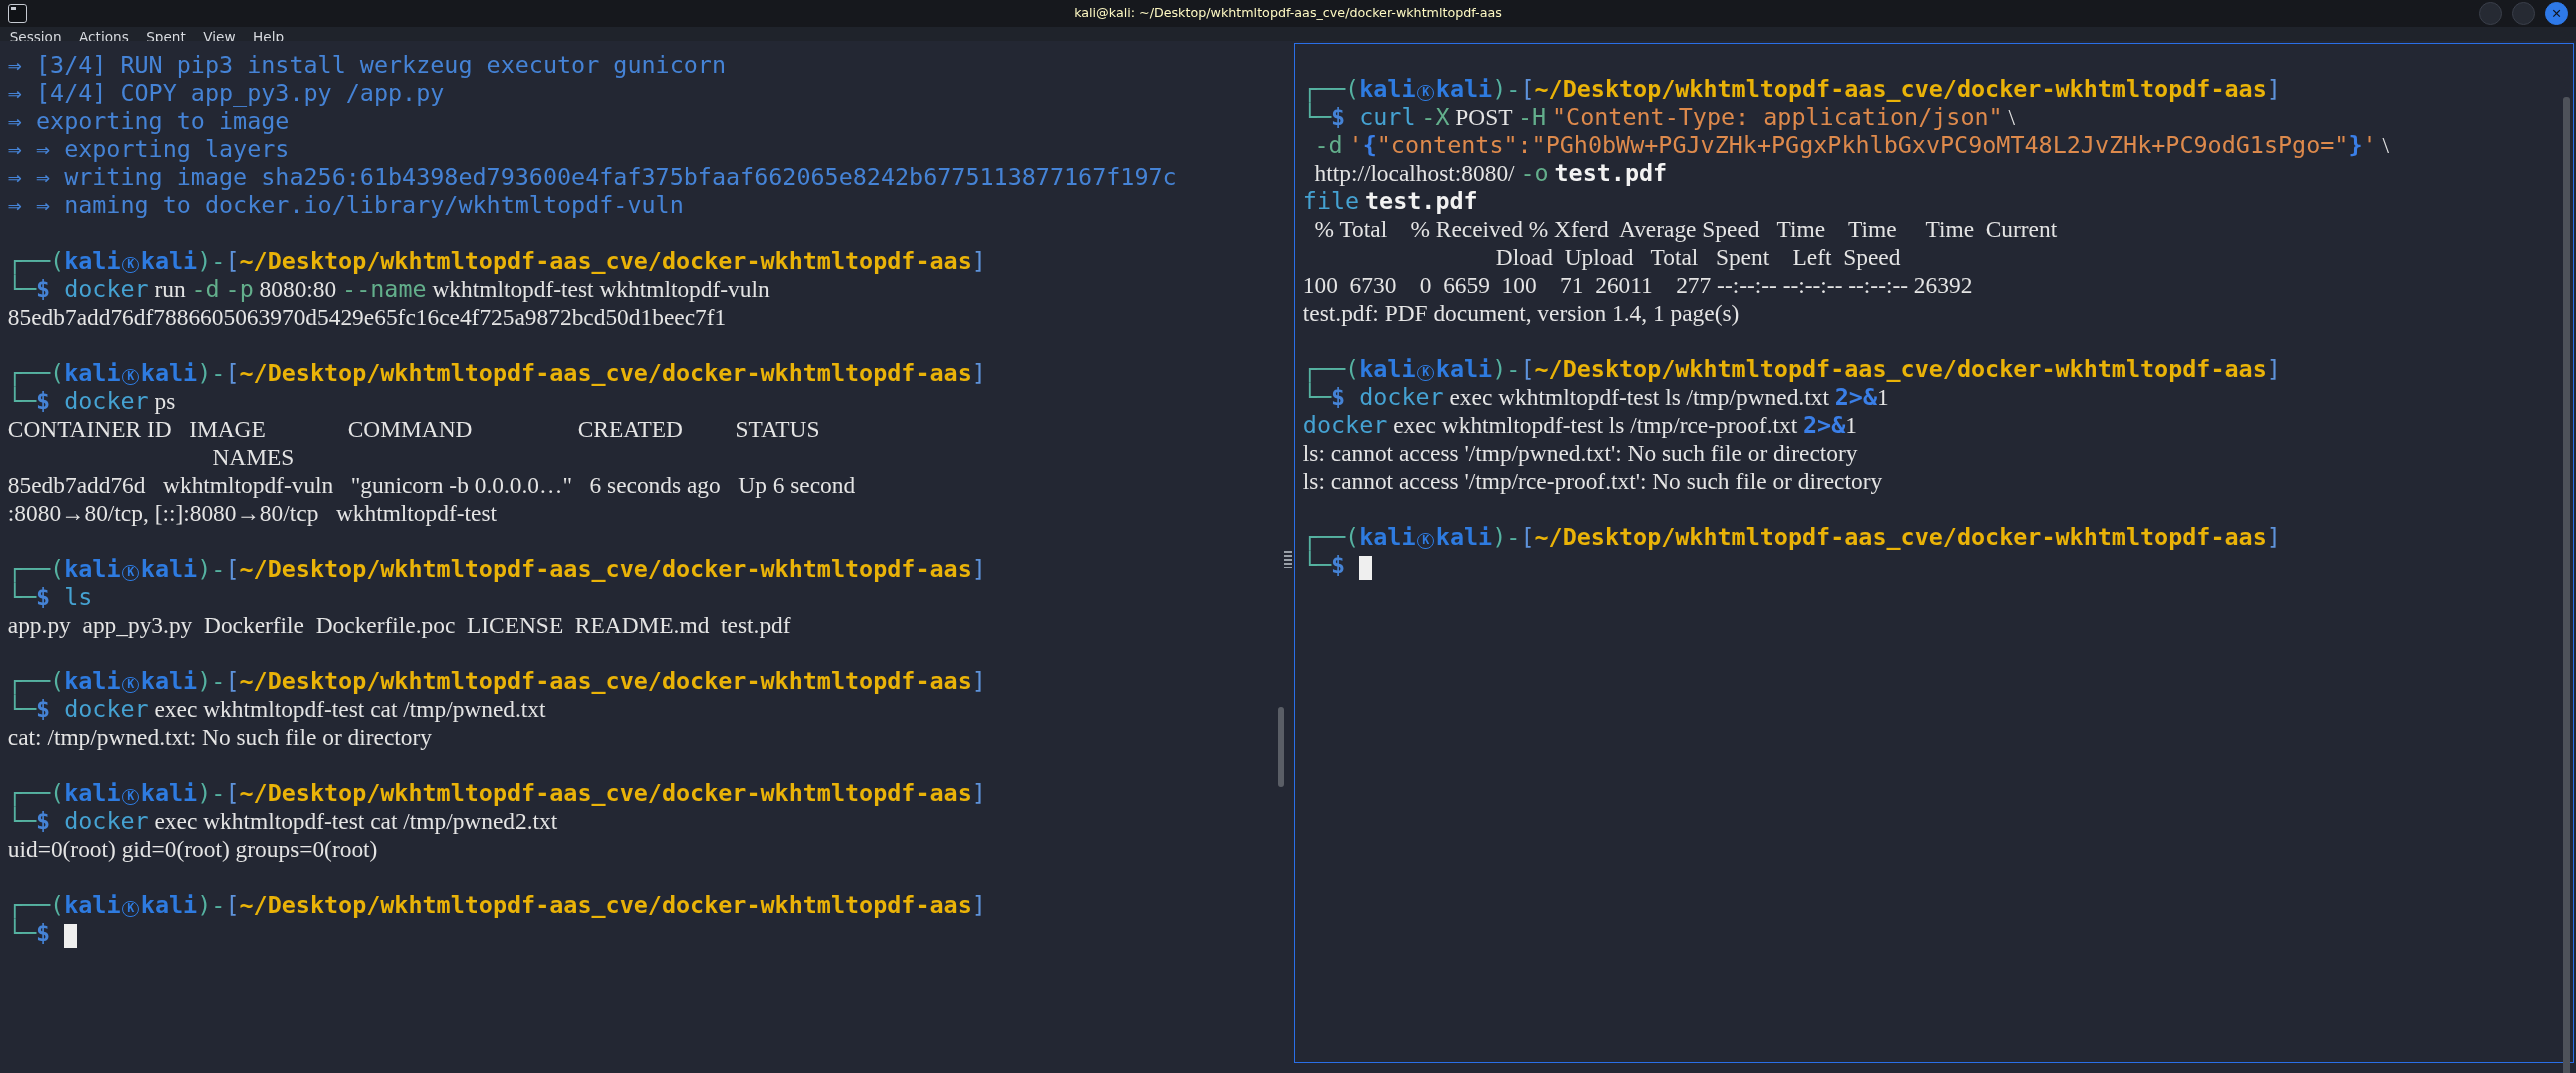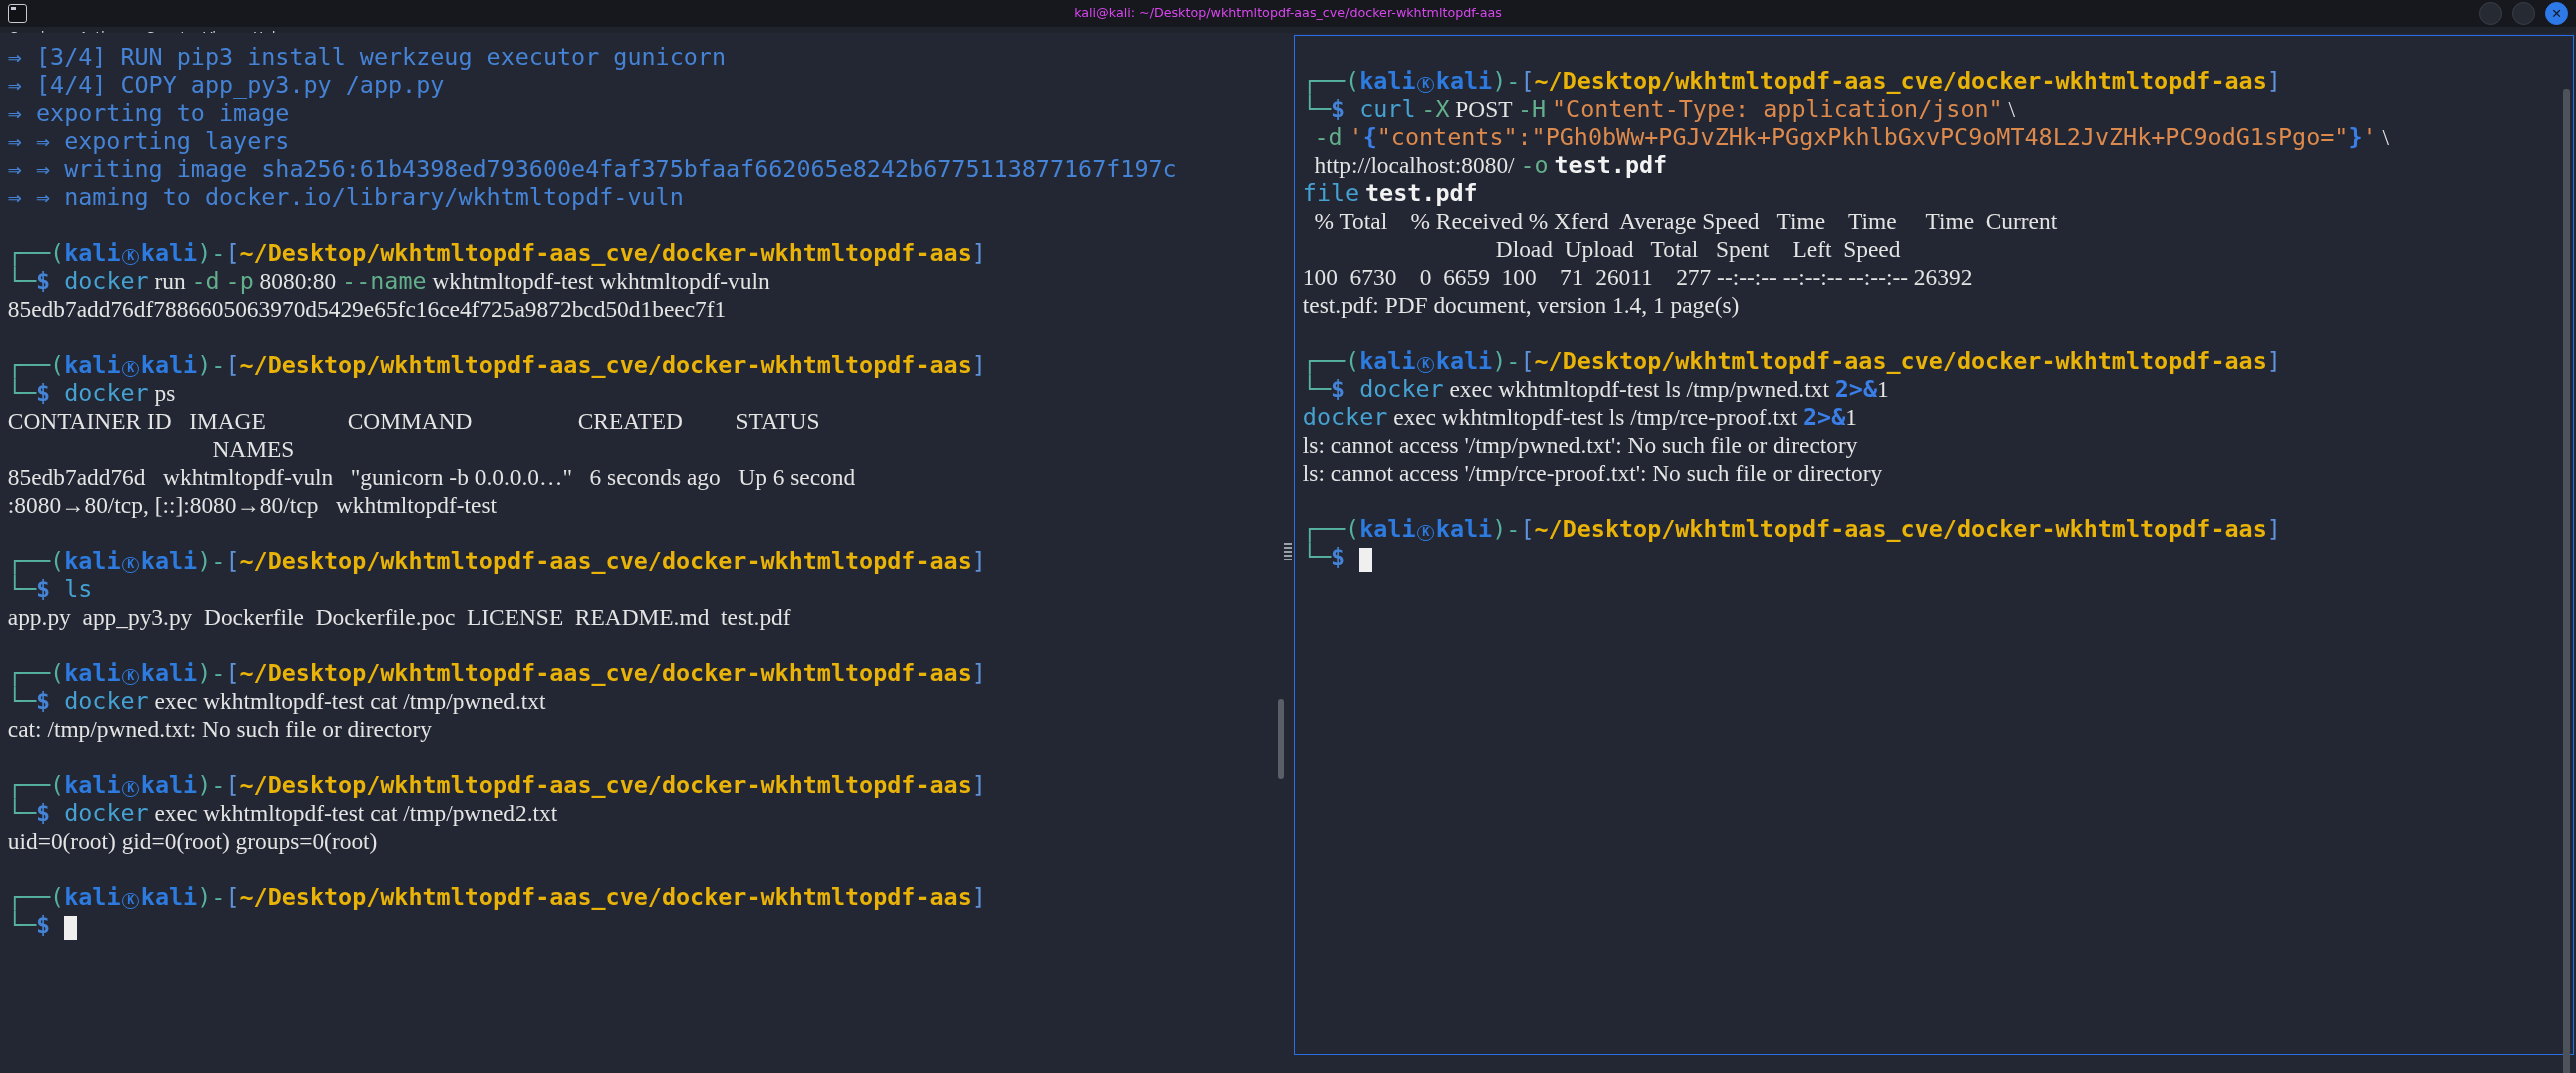--- a/index.html
+++ b/index.html
@@ -5,33 +5,33 @@
   html,body{margin:0;padding:0;background:#232733;}
   body{width:2576px;height:1073px;position:relative;overflow:hidden;
        font-family:"DejaVu Sans Mono", monospace;}
 
   
   .titlebar{position:absolute;left:0;top:0;width:2576px;height:27px;background:#16181D;}
   .app-icon{position:absolute;left:7.8px;top:3.9px;width:19.5px;height:19.5px;background:#101216;
             border:1.9px solid #C6CAD2;border-radius:2.9px;box-sizing:border-box;}
   .app-icon::before{content:"";position:absolute;left:1.9px;top:1.9px;width:5.8px;height:2.9px;background:#C6CAD2;}
   .title-text{position:absolute;left:0;right:0;top:4.9px;text-align:center;
-              font-family:"DejaVu Sans", sans-serif;font-size:12.7px;color:#d946ef;}
+              font-family:"DejaVu Sans", sans-serif;font-size:12.7px;color:#fef9c3;}
   .win-btns{position:absolute;right:7.8px;top:1.9px;display:flex;gap:9.7px;}
   .win-btn{width:23.4px;height:23.4px;border-radius:50%;background:#262A33;border:1px solid #3A3F4A;
            box-sizing:border-box;}
   .win-btn.close{background:#2E79E8;border-color:#2E79E8;color:#10131A;font-weight:bold;
                  font-size:12.7px;line-height:21.4px;text-align:center;font-family:"DejaVu Sans", sans-serif;}
 
   .menubar{position:absolute;left:0;top:27px;width:2576px;height:21.4px;background:#1F232B;}
   .menu-items{display:flex;gap:17.5px;padding-left:9.7px;padding-top:1.9px;text-align:center;}
   .menu-item{font-family:"DejaVu Sans", sans-serif;font-size:13.6px;color:#D8DBE0;}
 
   
-  .term-area{position:absolute;left:0;top:33px;width:2576px;height:1025px;background:#232733;}
+  .term-area{position:absolute;left:0;top:41px;width:2576px;height:1025px;background:#232733;}
 
   .pane{position:absolute;overflow:hidden;}
   .pane-left{left:0;top:0;width:1292px;height:1025px;}
   .pane-right{left:1294px;top:1.9px;width:1280px;height:1020px;
               border:1.9px solid #2A6FE8;box-sizing:border-box;}
 
   .tlines{white-space:pre;font-size:23.4px;}
   .pane-left .tlines{padding:9.7px 0 0 7.8px;}
   .pane-right .tlines{padding:31px 0 0 7.8px;}
   .tline{height:28px;white-space:pre;}

